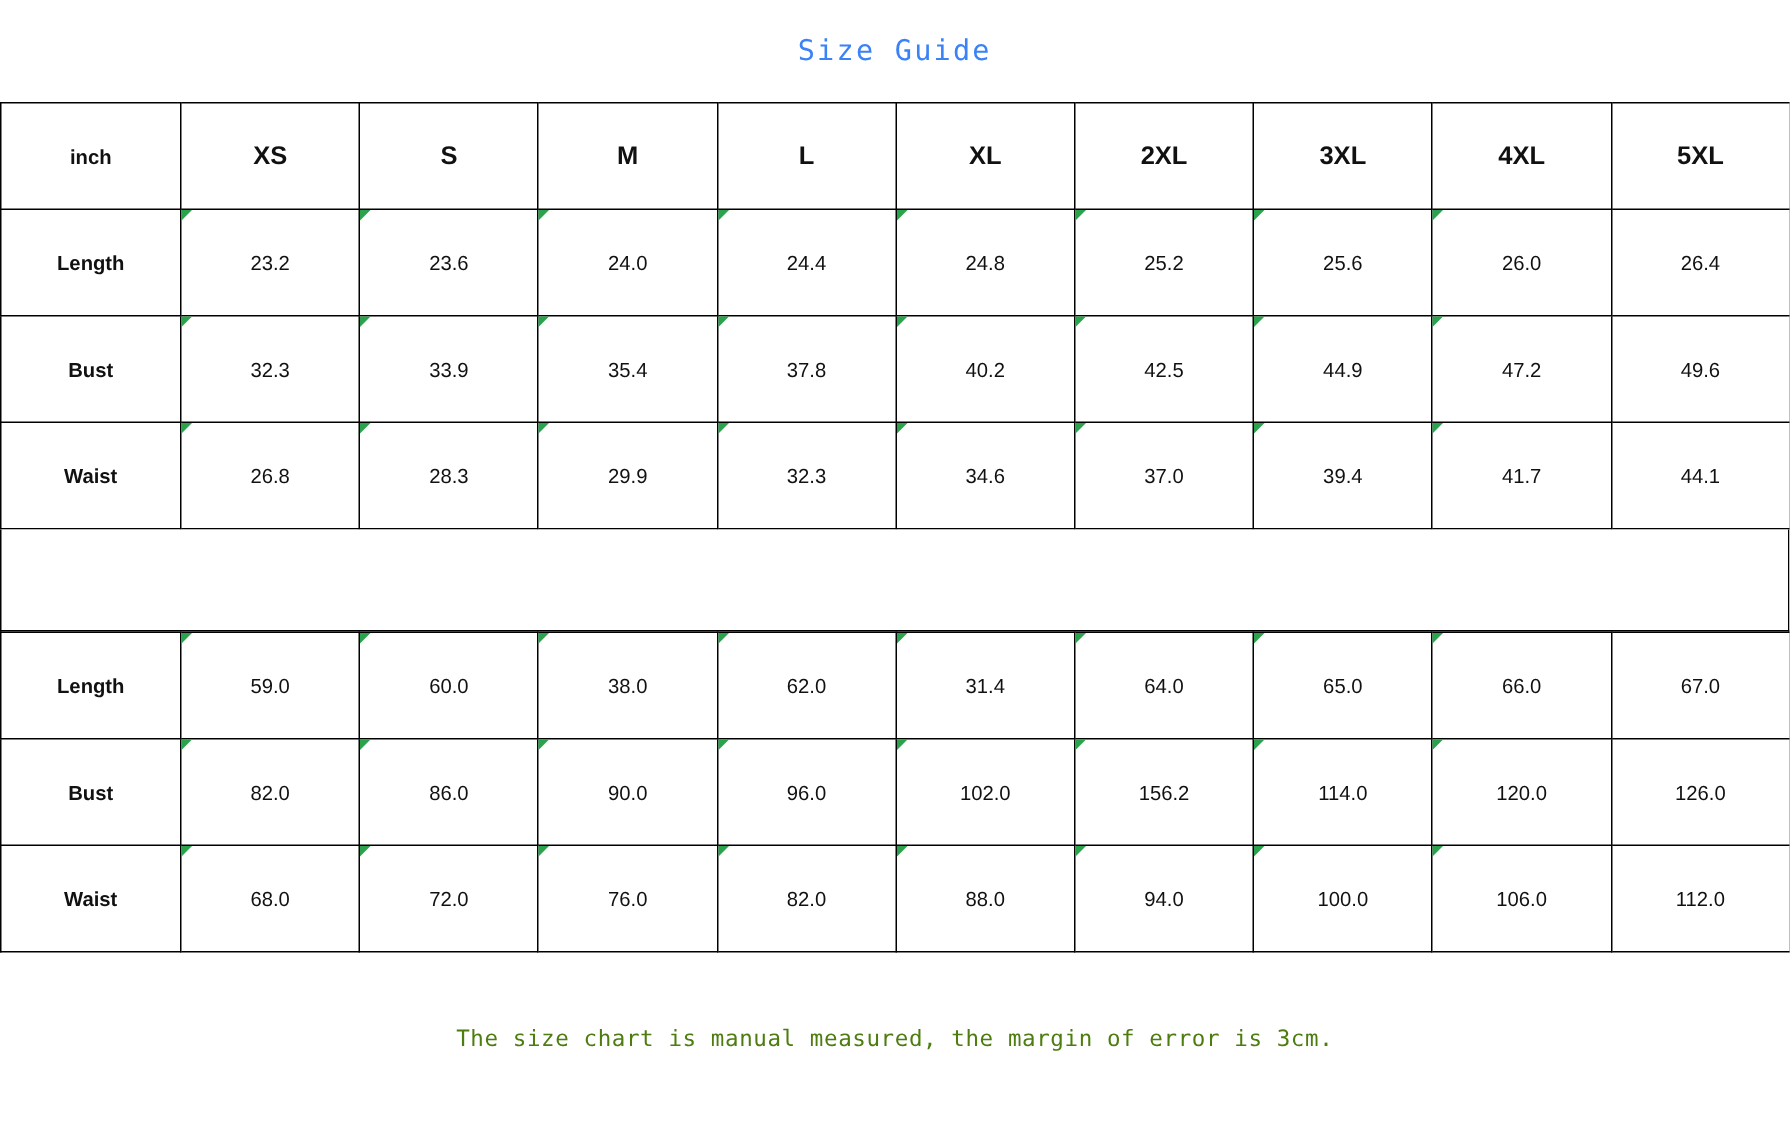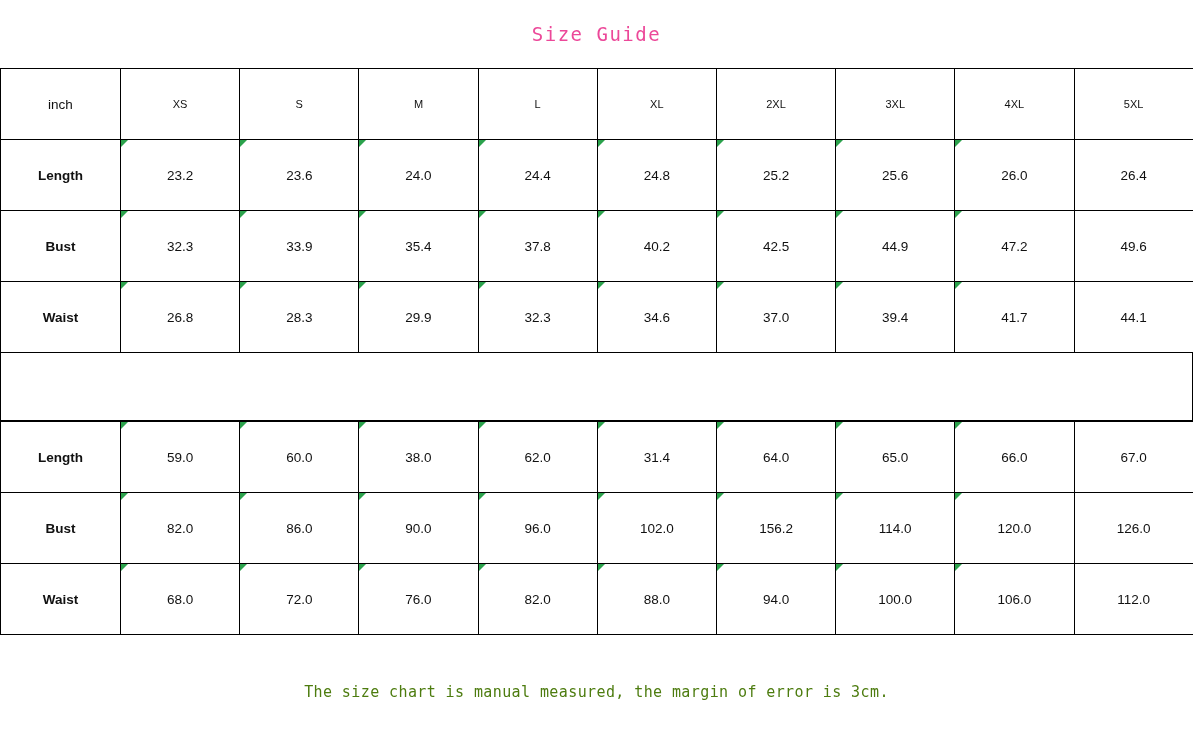--- a/index.html
+++ b/index.html
@@ -22,44 +22,44 @@
     display: flex;
     flex-direction: column;
   }
   .title-bar {
     height: 68px;
     display: flex;
     align-items: center;
     justify-content: center;
     font-size: 19px;
     letter-spacing: 1.5px;
-    color: #ec4899;
+    color: #3b82f6;
     font-family: "DejaVu Sans Mono", monospace;
   }
   table.size-table {
     width: 1193px;
     border-collapse: collapse;
     table-layout: fixed;
     font-family: "Liberation Sans", sans-serif;
   }
   table.size-table td {
     border: 1px solid #000000;
     height: 68px;
     text-align: center;
     vertical-align: middle;
     font-size: 13.5px;
     color: #111111;
     position: relative;
   }
   table.size-table td.header-cell {
-    font-weight: normal;
-    font-size: 11px;
+    font-weight: bold;
+    font-size: 17px;
   }
   table.size-table td.unit-cell {
-    font-weight: normal;
+    font-weight: bold;
     font-size: 13.5px;
   }
   table.size-table td.row-label {
     font-weight: bold;
     font-size: 13.5px;
     text-align: center;
   }
   
   col.c0 { width: 120px; }
   col.cx { width: 119.2px; }

